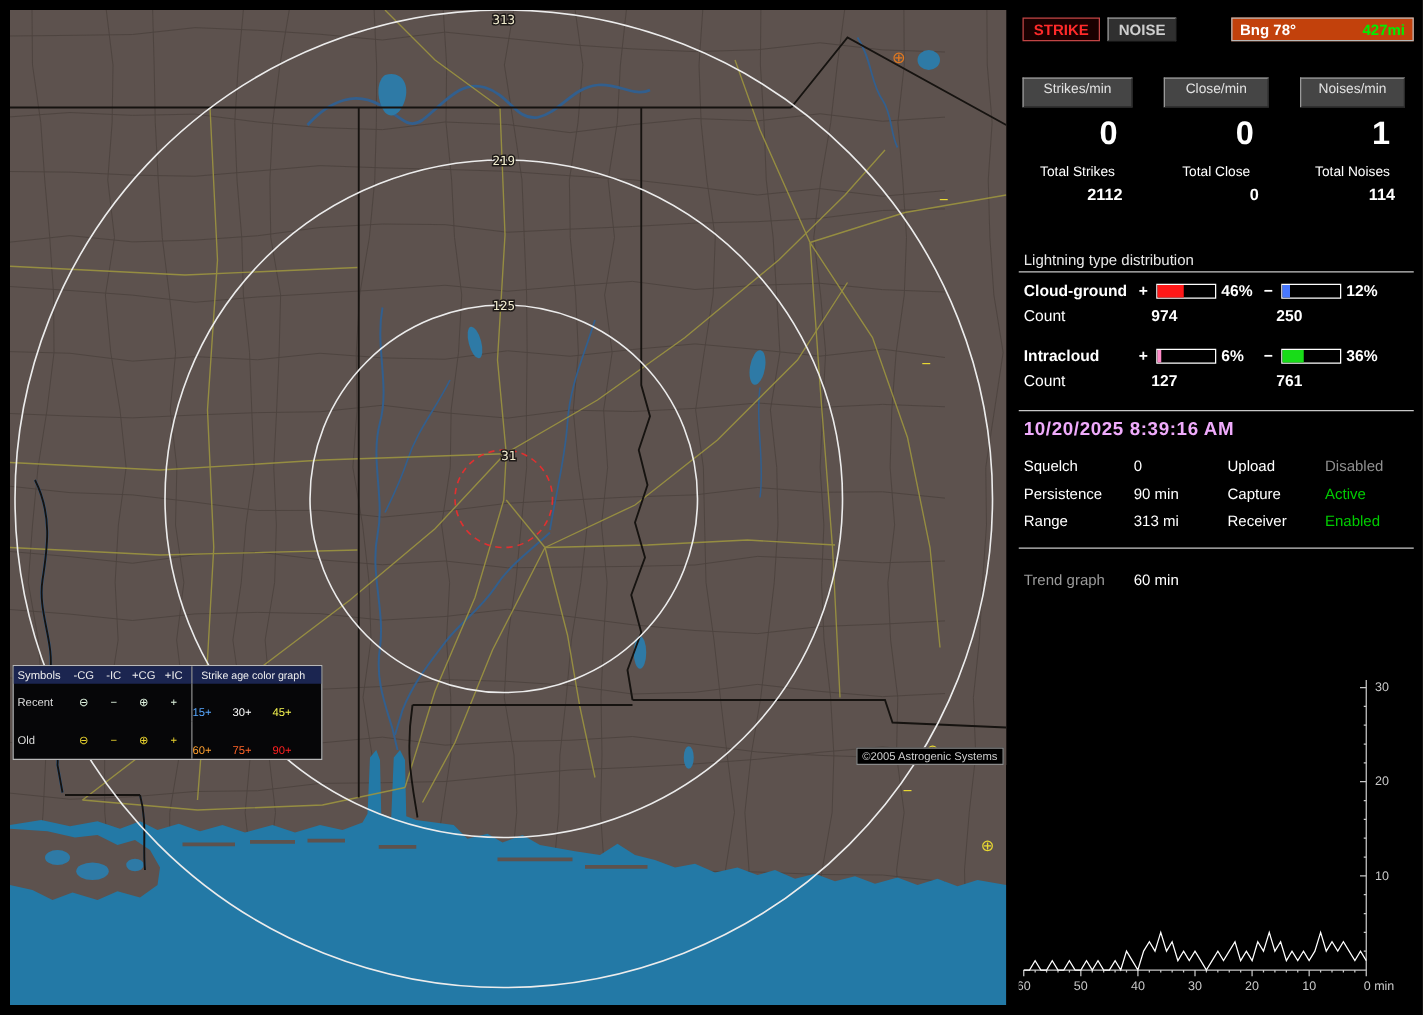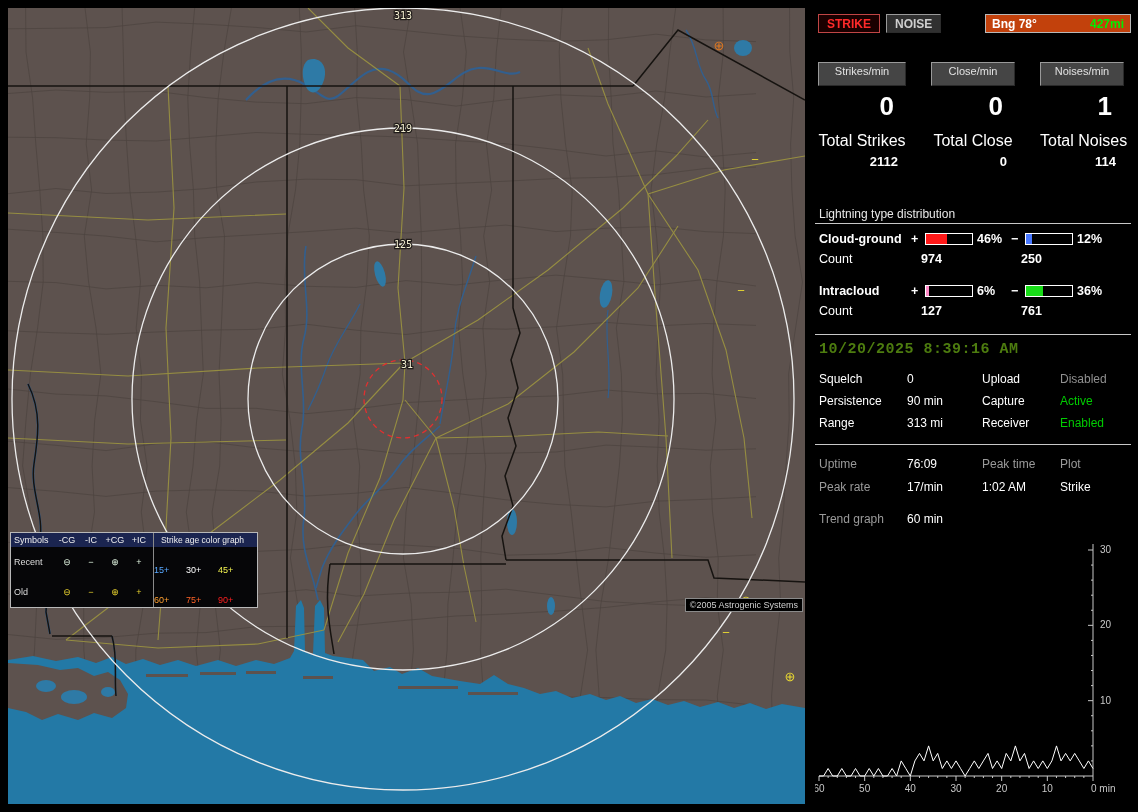--- a/index.html
+++ b/index.html
@@ -31,36 +31,36 @@
   .btn-strike { background:#1a0000; color:#ff2a2a; border:1px solid #c04545; }
   .btn-noise { background:#303030; color:#cfcfcf; border:1px solid; border-color:#9a9a9a #2c2c2c #2c2c2c #9a9a9a; }
   .bearing { margin-left:auto; width:146px; height:19px; border:1px solid #b8b8b8; background:#c2410c;
     display:flex; justify-content:space-between; align-items:center; padding:0 6px; font-size:12px; font-weight:bold; }
   .green { color:#00ee00; }
 
   .counters { display:grid; grid-template-columns:88px 84px 84px; column-gap:25px; padding-left:3px; margin-top:29px; }
   .counter-btn { background:#454545; border:1px solid; border-color:#9a9a9a #2a2a2a #2a2a2a #9a9a9a;
     color:#e2e2e2; font-size:11px; text-align:center; padding:2px 0; height:24px; cursor:pointer; }
   .big-num { font-size:26px; font-weight:bold; text-align:right; padding-right:12px; height:40px; line-height:40px; }
-  .total-label { font-size:16px; text-align:center; margin-top:6px; white-space:nowrap; }
+  .total-label { font-size:11px; text-align:center; margin-top:6px; white-space:nowrap; }
   .total-val { font-size:13px; font-weight:bold; text-align:right; padding-right:8px; margin-top:4px; }
 
   .dist-title { margin:38px 0 2px 4px; font-size:12px; color:#e8e8e8; }
   .sep { border:0; border-top:1px solid #c8c8c8; margin:2px 0; }
   .dist-row { display:flex; align-items:center; margin:8px 0 0 4px; font-size:12.5px; }
   .dist-label { width:92px; font-weight:bold; }
   .dist-sign { width:14px; font-weight:bold; }
   .bar { width:48px; height:12px; border:1px solid #fff; background:#000; position:relative; }
   .bar-fill { position:absolute; left:0; top:0; height:100%; }
   .dist-pct { width:38px; font-weight:bold; padding-left:4px; }
   .count-row { display:flex; margin:6px 0 0 4px; font-size:12.5px; }
   .count-label { width:102px; }
   .count-val { width:100px; font-weight:bold; }
 
-  .datetime { margin:6px 0 0 4px; font-size:15px; font-weight:bold; color:#4d7c0f; letter-spacing:0.5px;font-family:Liberation Mono, monospace; }
+  .datetime { margin:6px 0 0 4px; font-size:15px; font-weight:bold; color:#f0abfc; letter-spacing:0.5px; }
   .settings { display:grid; grid-template-columns:88px 75px 78px 70px; row-gap:8px; margin:14px 0 0 4px; font-size:12px; }
   .lbl { color:#fff; }
   .glbl { color:#9a9a9a; }
   .stats { display:grid; grid-template-columns:88px 75px 78px 70px; row-gap:9px; margin:12px 0 0 4px; font-size:12px; }
   .trendrow { display:grid; grid-template-columns:88px 75px; margin:18px 0 0 4px; font-size:12px; }
   #trend-svg { position:absolute; left:0; top:532px; }
   #trend-svg text { font-family:"Liberation Sans", sans-serif; }
 </style>
 </head>
 <body>
@@ -309,30 +309,20 @@
     <span class="lbl">Capture</span>
     <span style="color: rgb(0, 204, 0);">Active</span>
     <span class="lbl">Range</span>
     <span class="lbl">313 mi</span>
     <span class="lbl">Receiver</span>
     <span style="color: rgb(0, 204, 0);">Enabled</span>
   </div>
 
   <hr class="sep" style="margin-top:14px">
 
-  <div class="stats">
-    <span class="glbl">Uptime</span>
-    <span class="lbl">76:09</span>
-    <span class="glbl">Peak time</span>
-    <span class="glbl">Plot</span>
-    <span class="glbl">Peak rate</span>
-    <span class="lbl">17/min</span>
-    <span class="lbl">1:02 AM</span>
-    <span class="lbl">Strike</span>
-  </div>
 
   <div class="trendrow">
     <span class="glbl">Trend graph</span>
     <span class="lbl">60 min</span>
   </div>
 
   <svg id="trend-svg" width="312" height="258">
       <line x1="4" y1="236" x2="278" y2="236" stroke="#c8c8c8"></line>
       <line x1="278" y1="4" x2="278" y2="236" stroke="#c8c8c8"></line>
       <line x1="278" y1="236" x2="278" y2="241" stroke="#c8c8c8"></line>

